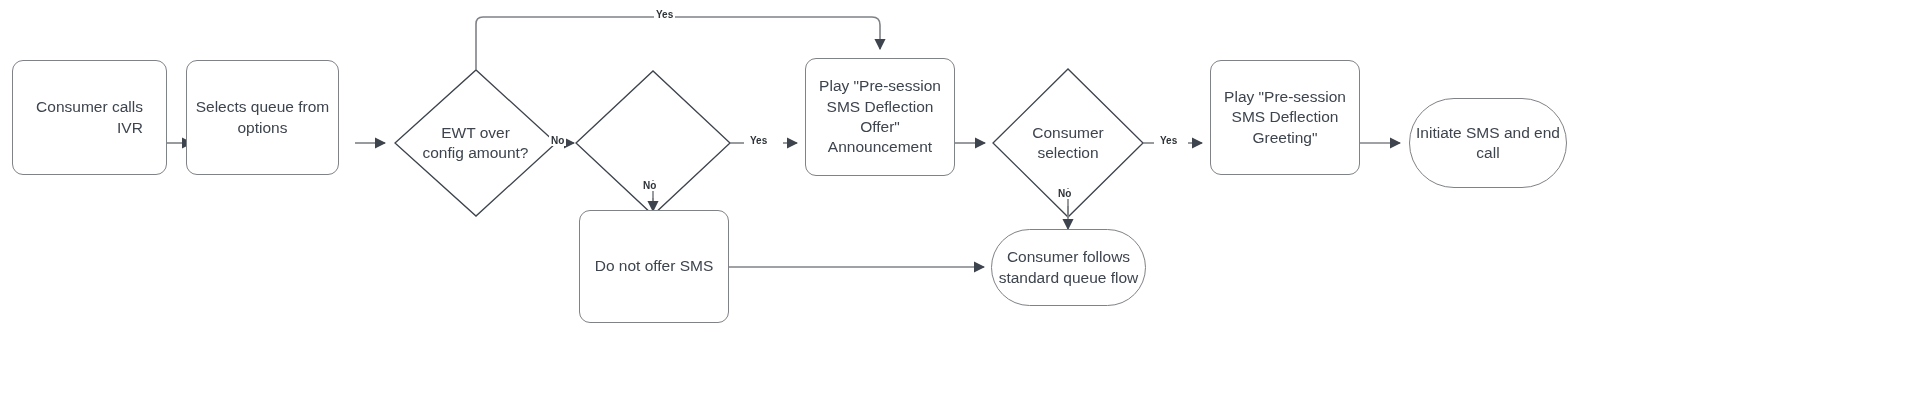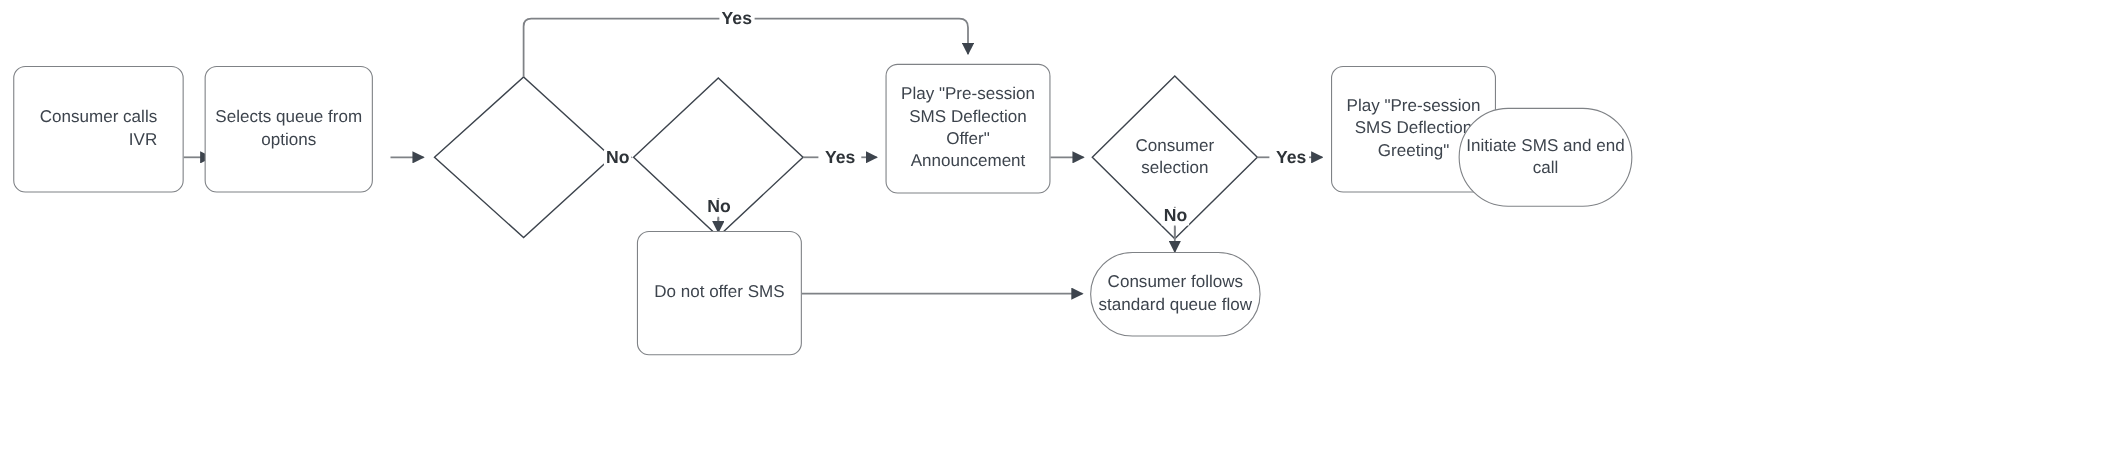--- a/index.html
+++ b/index.html
@@ -50,21 +50,21 @@
     border: none;
     background: transparent;
   }
   .node .dlabel {
     position: relative;
     z-index: 2;
   }
   .edge-label {
     position: absolute;
     color: #2e3338;
-    font-size: 16px;
+    font-size: 10px;
     font-weight: bold;
     font-family: "Liberation Sans", sans-serif;
     background: #ffffff;
     padding: 0 2px;
     white-space: nowrap;
     line-height: 1;
   }
 </style>
 </head>
 <body>
@@ -117,41 +117,45 @@
   <div class="node rect" style="left:12px; top:60px; width:155px; height:115px;text-align:right;">
     <span style="white-space:pre-line;">Consumer calls
 IVR</span>
   </div>
 
   <div class="node rect" style="left:186px; top:60px; width:153px; height:115px;">
     <span style="white-space:pre-line;">Selects queue from
 options</span>
   </div>
 
+  <div class="node diamond" style="left:395px; top:70px; width:161px; height:146px;">
+    <span class="dlabel" style="white-space:pre-line;">EWT over
+config amount?</span>
+  </div>
 
 
   <div class="node rect" style="left:805px; top:58px; width:150px; height:118px;">
     <span style="white-space:pre-line;">Play "Pre-session
 SMS Deflection
 Offer"
 Announcement</span>
   </div>
 
   <div class="node diamond" style="left:993px; top:69px; width:150px; height:148px;">
     <span class="dlabel" style="white-space:pre-line;">Consumer
 selection</span>
   </div>
 
   <div class="node rect" style="left:1210px; top:60px; width:150px; height:115px;">
     <span style="white-space:pre-line;">Play "Pre-session
 SMS Deflection
 Greeting"</span>
   </div>
 
-  <div class="node stadium" style="left:1326px; top:98px; width:158px; height:90px; border-radius:45px;">
+  <div class="node stadium" style="left:1409px; top:98px; width:158px; height:90px; border-radius:45px;">
     <span style="white-space:pre-line;">Initiate SMS and end
 call</span>
   </div>
 
   <div class="node rect" style="left:579px; top:210px; width:150px; height:113px;">
     <span style="white-space:pre-line;">Do not offer SMS</span>
   </div>
 
   <div class="node stadium" style="left:991px; top:229px; width:155px; height:77px; border-radius:39px;">
     <span style="white-space:pre-line;">Consumer follows

